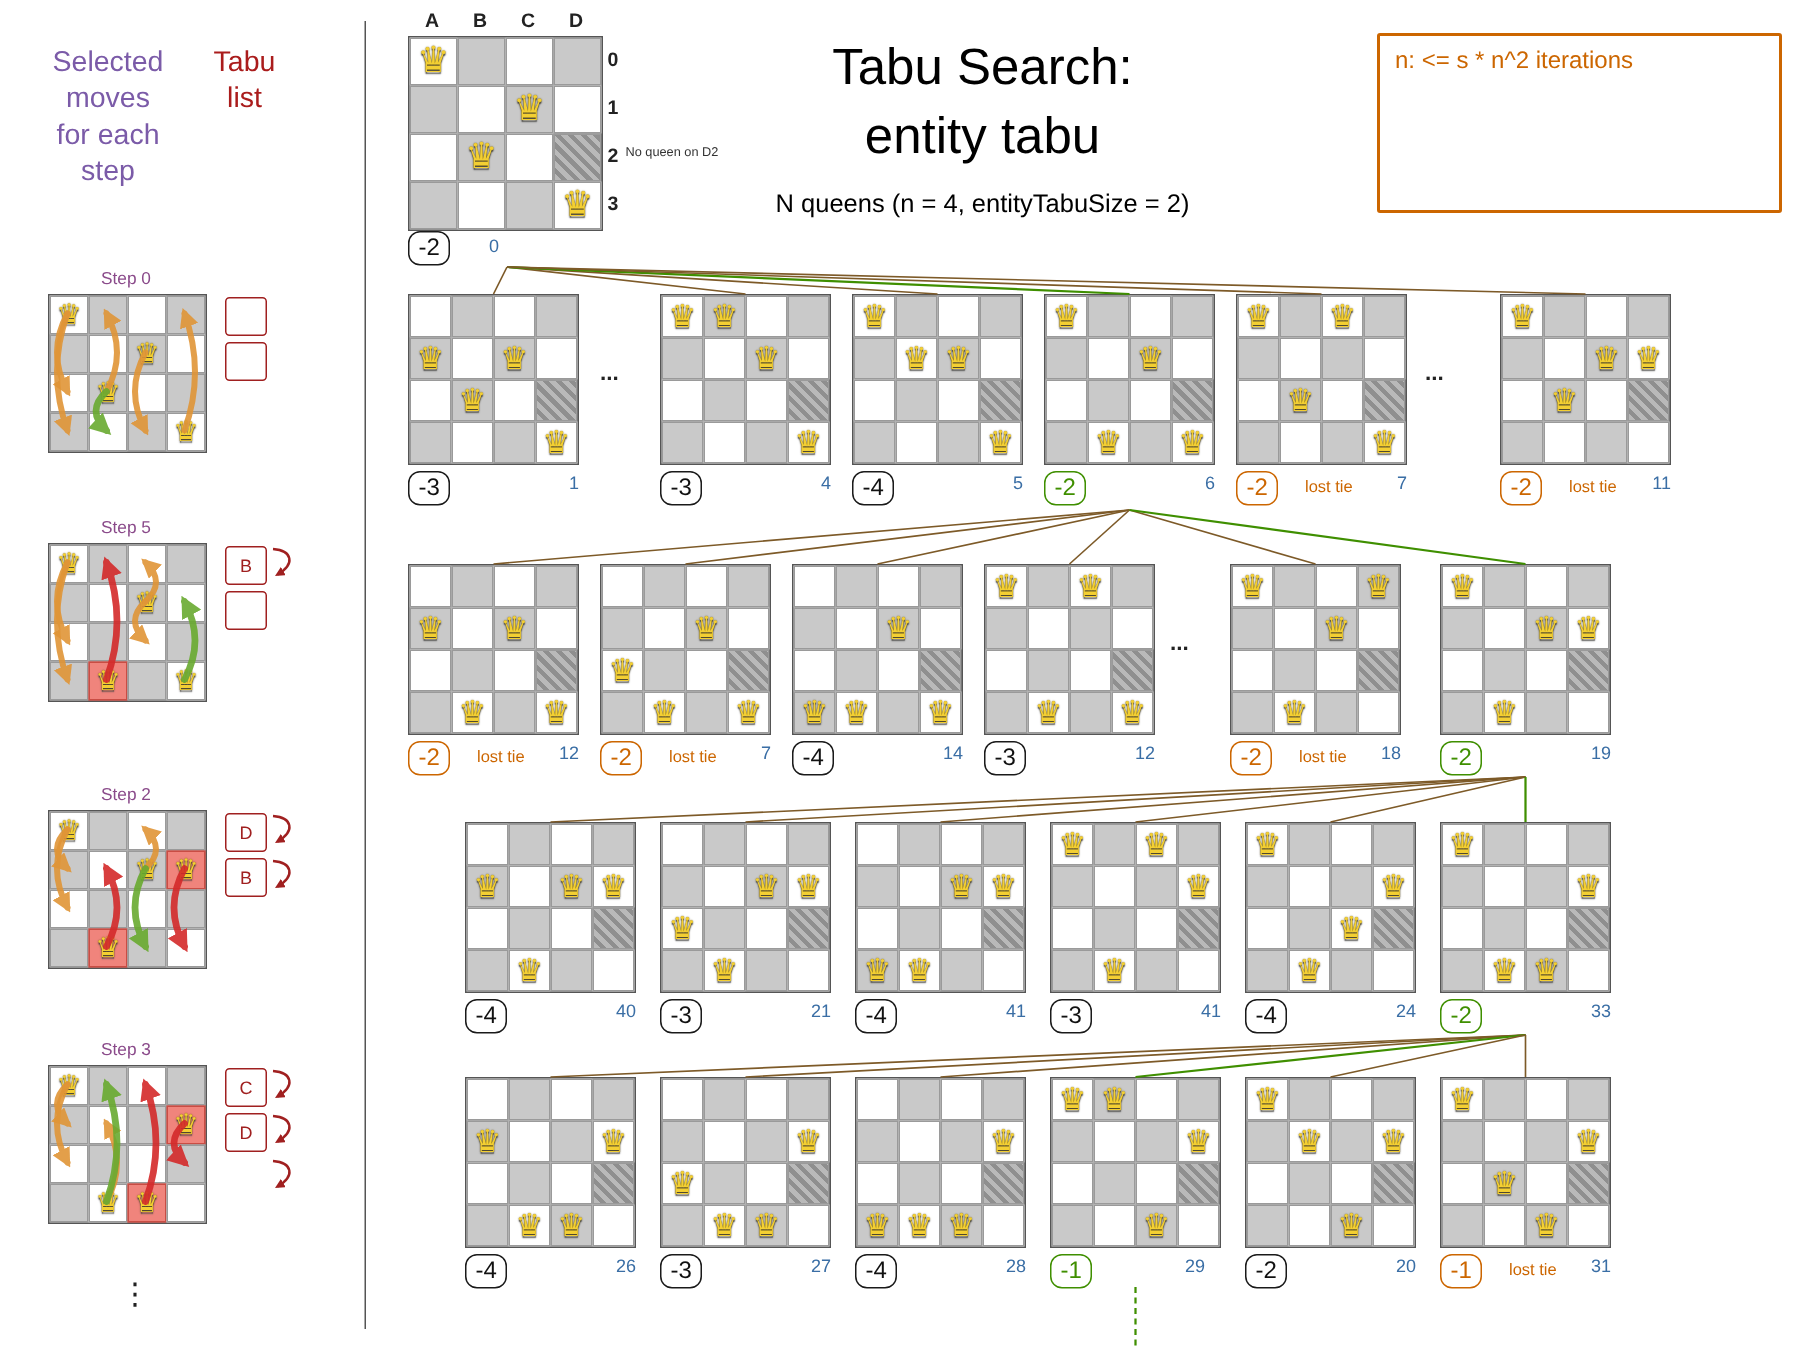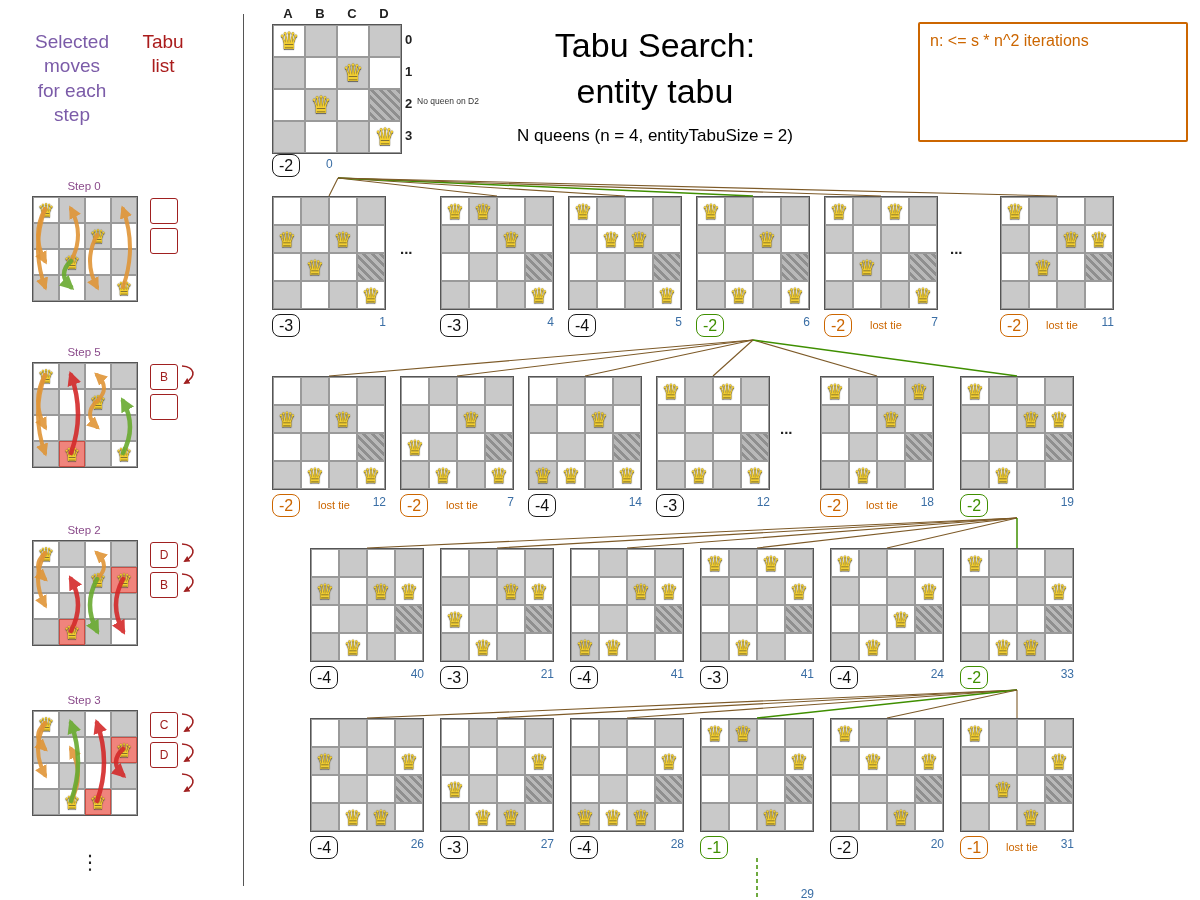--- a/index.html
+++ b/index.html
@@ -707,21 +707,21 @@
         <div class="cell light" style="left: 56px; top: 56px; width: 28px; height: 28px;"></div>
         <div class="cell dark hatch" style="left: 84px; top: 56px; width: 28px; height: 28px;"></div>
         <div class="cell dark" style="left: 0px; top: 84px; width: 28px; height: 28px;"></div>
         <div class="cell light" style="left: 28px; top: 84px; width: 28px; height: 28px;"></div>
         <div class="cell dark" style="left: 56px; top: 84px; width: 28px; height: 28px;">
           <span class="queen" style="font-size: 21px;">♛</span>
         </div>
         <div class="cell light" style="left: 84px; top: 84px; width: 28px; height: 28px;"></div>
       </div>
       <div class="score sel" style="left: 700px; top: 836px;">-1</div>
-      <div class="idx" style="left: 790px; top: 887px; width: 24px; text-align: right;">29</div>
+      <div class="idx" style="left: 790px; top: 837px; width: 24px; ">29</div>
       <div class="board" style="left: 830px; top: 718px; width: 112px; height: 112px;">
         <div class="cell light" style="left: 0px; top: 0px; width: 28px; height: 28px;">
           <span class="queen" style="font-size: 21px;">♛</span>
         </div>
         <div class="cell dark" style="left: 28px; top: 0px; width: 28px; height: 28px;"></div>
         <div class="cell light" style="left: 56px; top: 0px; width: 28px; height: 28px;"></div>
         <div class="cell dark" style="left: 84px; top: 0px; width: 28px; height: 28px;"></div>
         <div class="cell dark" style="left: 0px; top: 28px; width: 28px; height: 28px;"></div>
         <div class="cell light" style="left: 28px; top: 28px; width: 28px; height: 28px;">
           <span class="queen" style="font-size: 21px;">♛</span>

